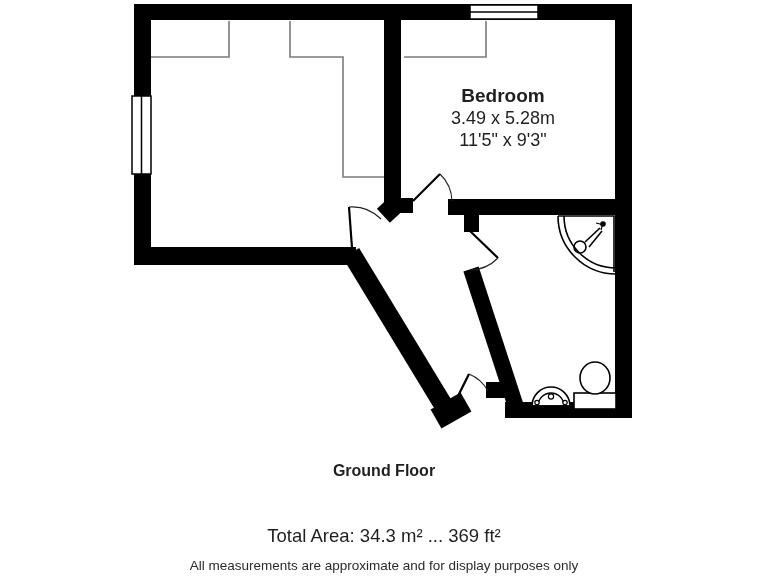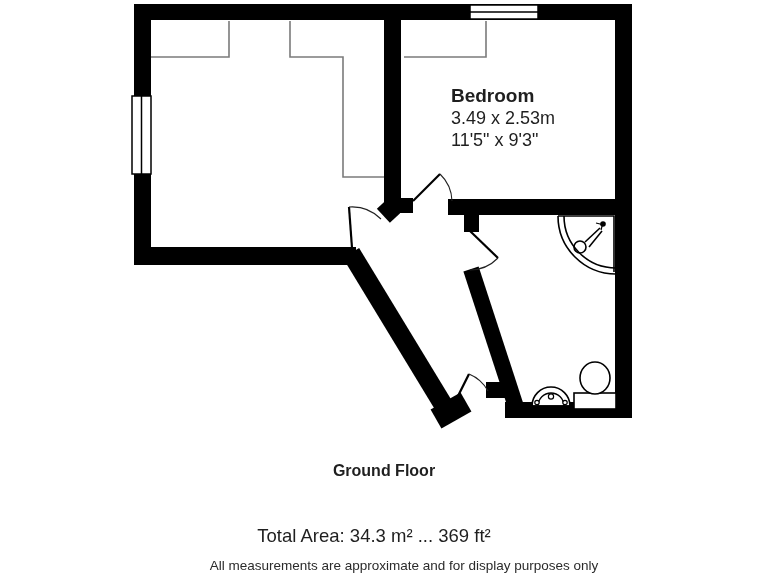--- a/index.html
+++ b/index.html
@@ -7,29 +7,30 @@
     position:relative;
     width:768px;height:576px;
     background:#ffffff;
     font-family:"Liberation Sans", sans-serif;
     overflow:hidden;
   }
   #plan-svg{position:absolute;left:0;top:0;}
   .label{
     position:absolute;
     transform:translateX(-50%);
+    text-align:center;
     color:#1f1f1f;
     white-space:nowrap;
     line-height:22px;
   }
   .room-name{font-weight:bold;font-size:19px;}
   .room-dim{font-size:18px;}
   .floor-title{font-weight:bold;font-size:16px;}
   .total-area{font-size:18.5px;}
-  .disclaimer{font-size:13.5px;color:#2b2b2b;margin-left:20px;}
+  .disclaimer{font-size:13.5px;color:#2b2b2b;}
 </style>
 </head>
 <body>
 
 <div id="stage">
 
   <svg id="plan-svg" width="768" height="576" viewBox="0 0 768 576">
 
     <g fill="#000000" stroke="none">
 
@@ -121,23 +122,23 @@
 
     <g fill="#ffffff" stroke="#000000" stroke-width="1.6">
       <rect x="574" y="393" width="42" height="16"></rect>
       <ellipse cx="595" cy="378" rx="15" ry="16"></ellipse>
     </g>
   </svg>
 
 
   <div class="label" style="left:503px;top:85px;">
     <div class="room-name">Bedroom</div>
-    <div class="room-dim">3.49 x 2.53m</div>
+    <div class="room-dim">3.49 x 5.28m</div>
     <div class="room-dim">11'5" x 9'3"</div>
   </div>
 
   <div class="label floor-title" style="left:384px;top:460px;">Ground Floor</div>
 
-  <div class="label total-area" style="left:374px;top:525px;">Total Area: 34.3 m² ... 369 ft²</div>
+  <div class="label total-area" style="left:384px;top:525px;">Total Area: 34.3 m² ... 369 ft²</div>
 
   <div class="label disclaimer" style="left:384px;top:555px;">All measurements are approximate and for display purposes only</div>
 
 </div>
 
 </body></html>

